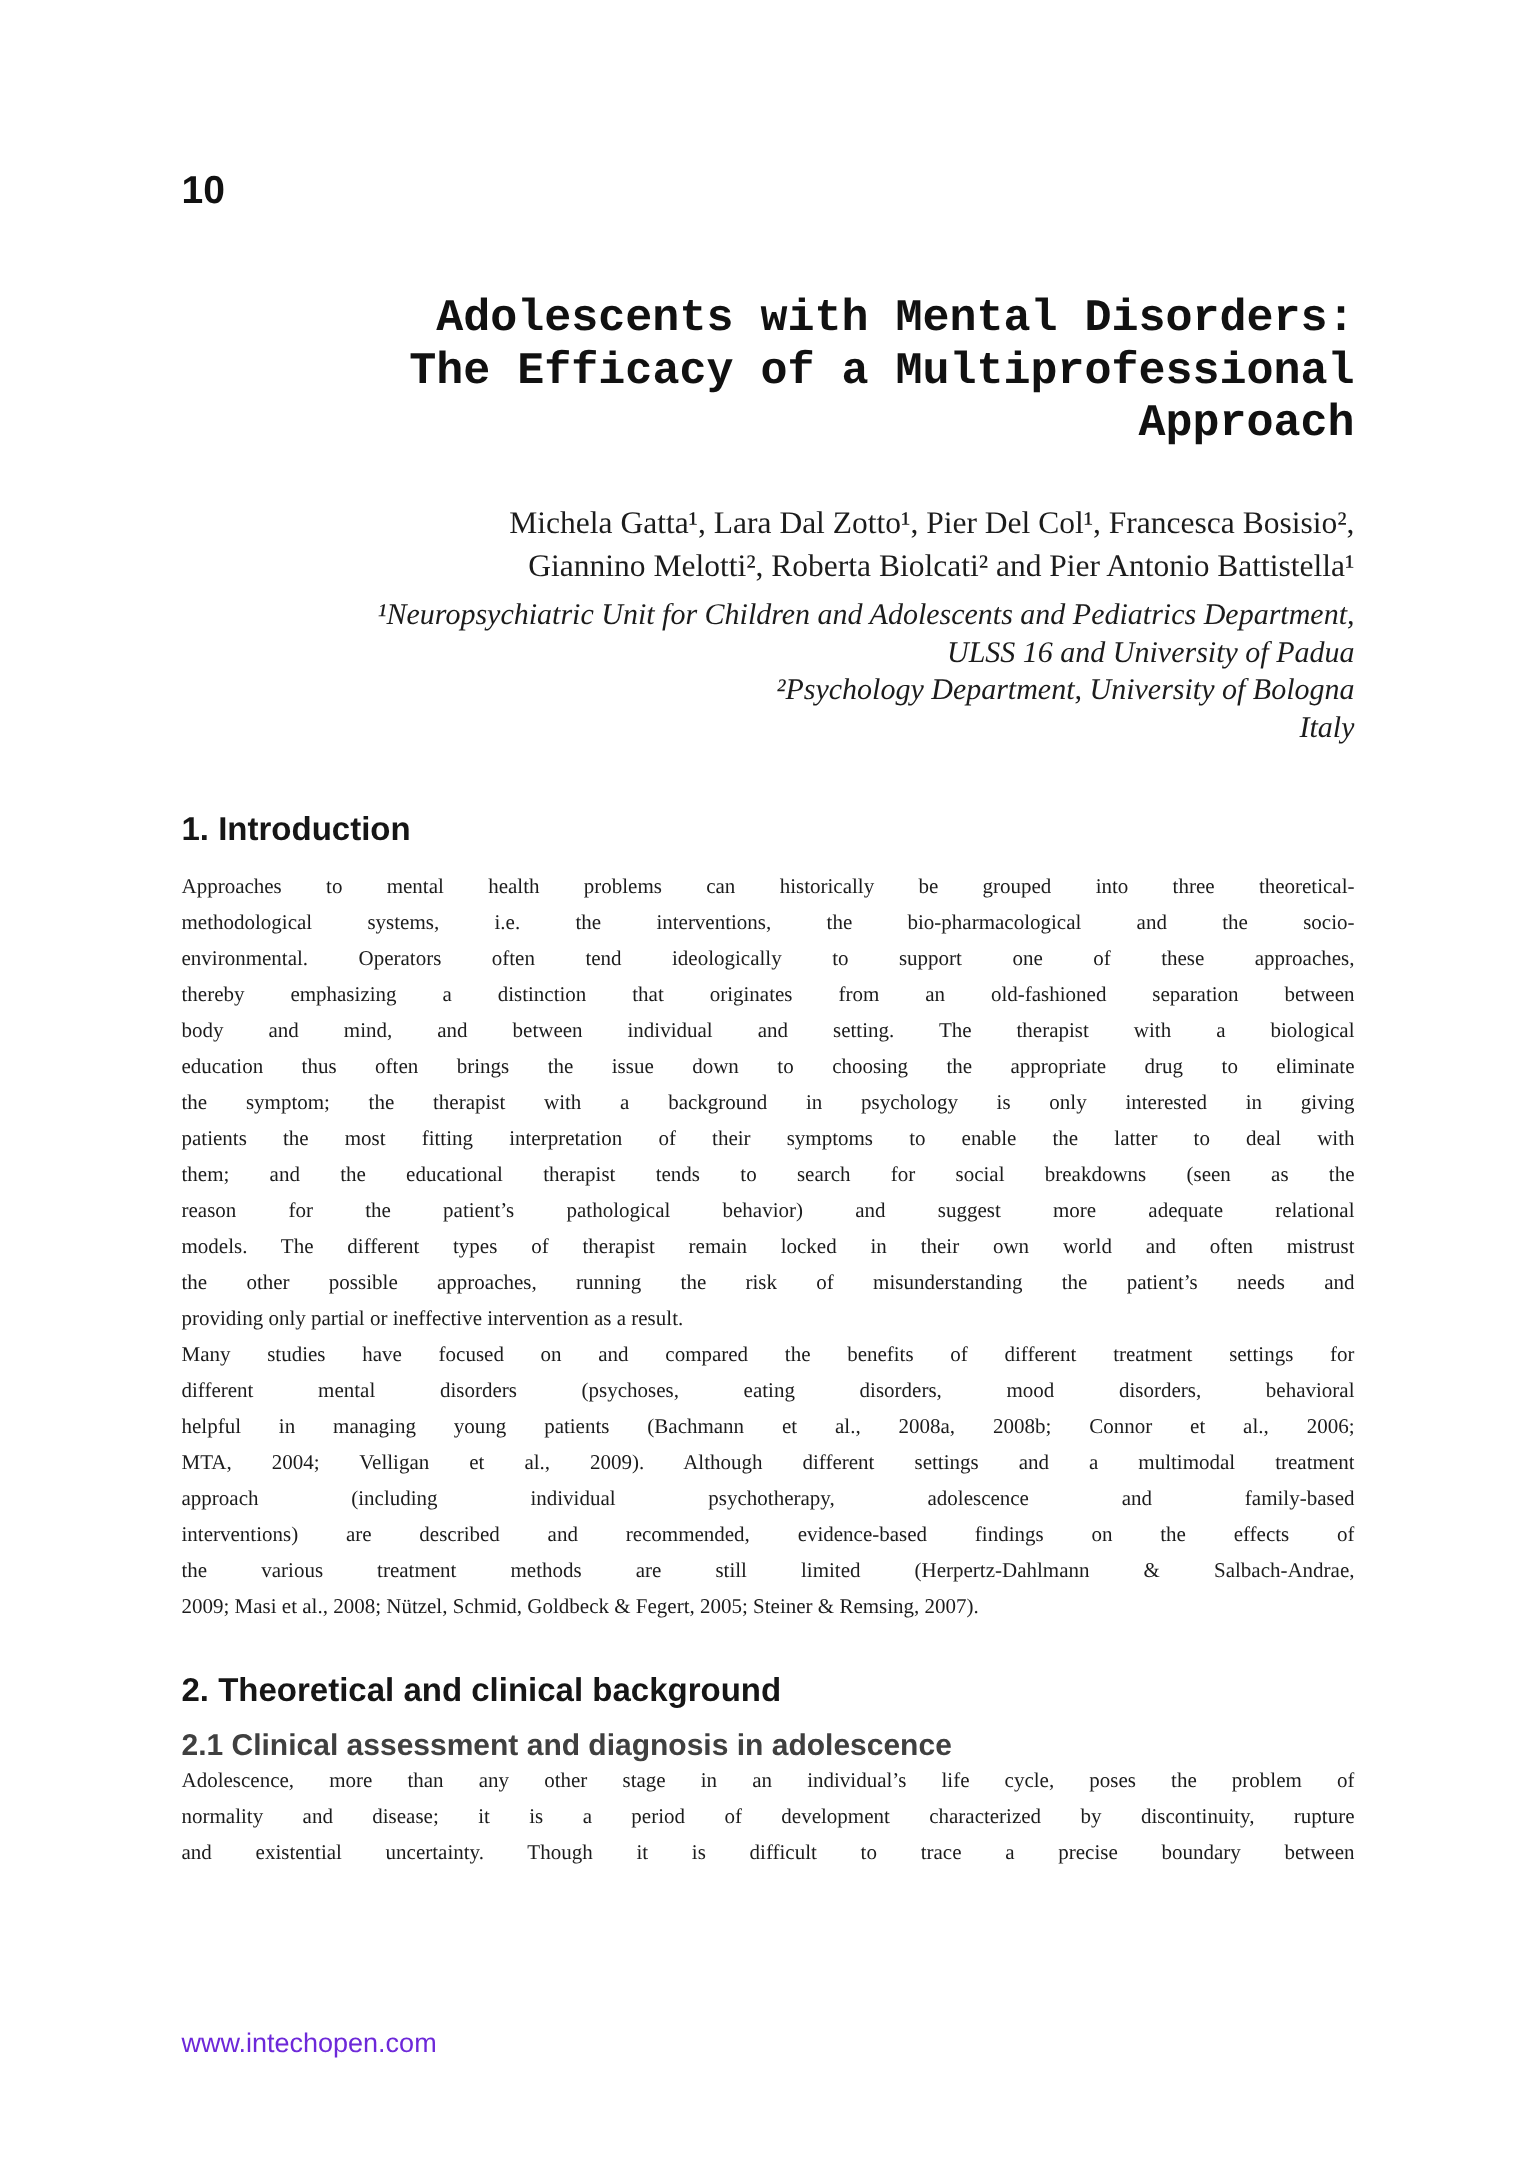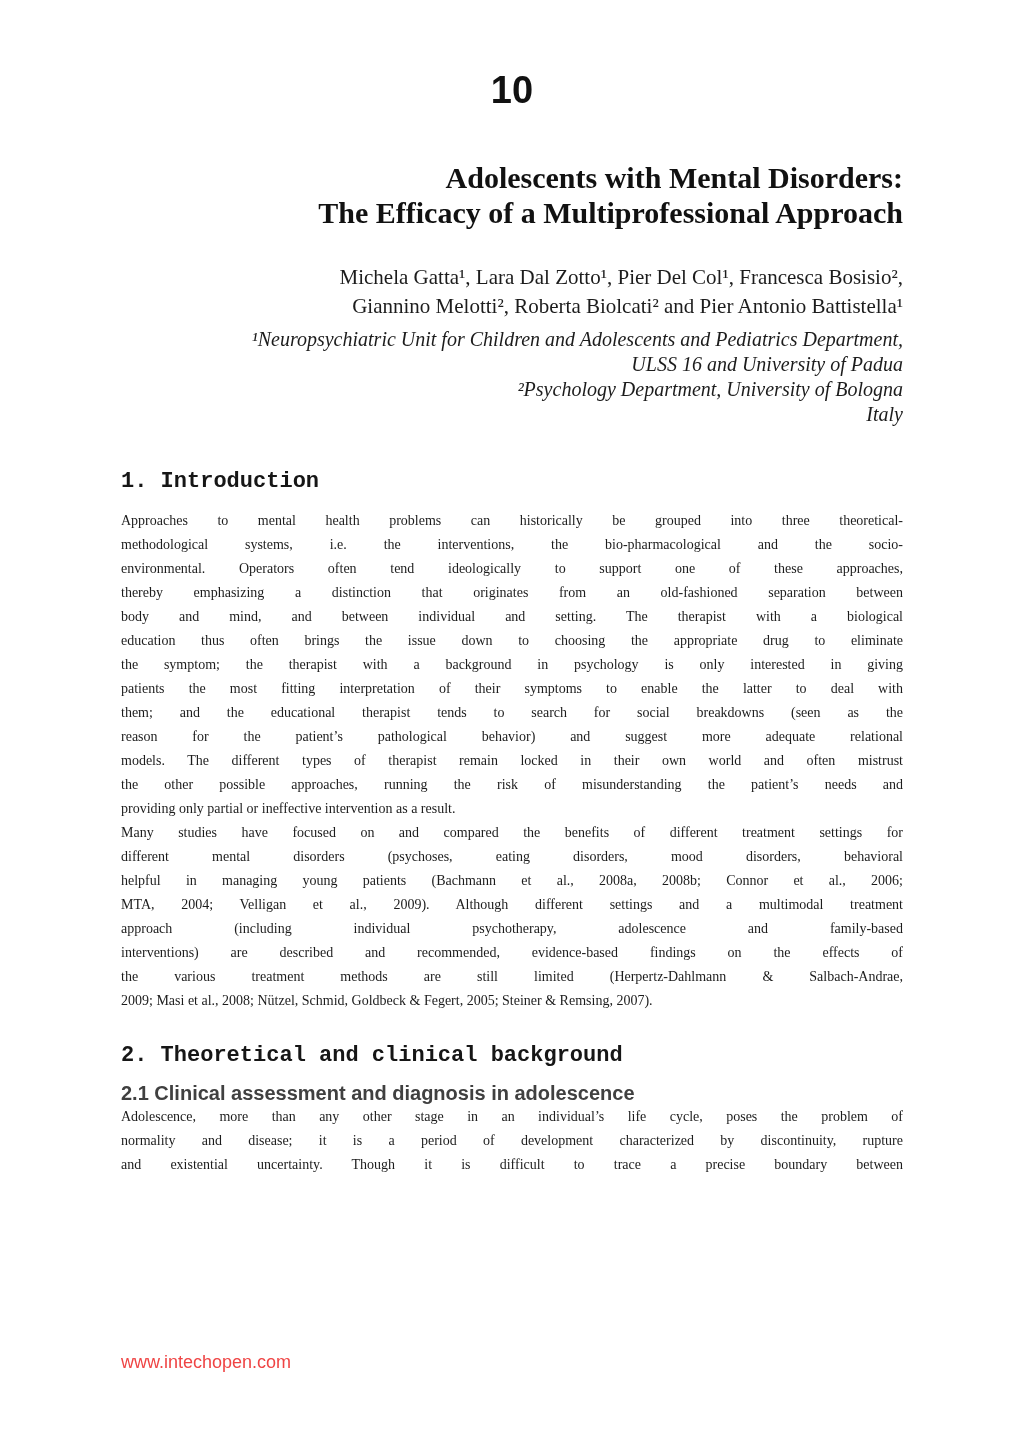--- a/index.html
+++ b/index.html
@@ -12,32 +12,32 @@
     color: #1c1c1c;
     overflow: hidden;
   }
   .content {
     position: absolute;
     left: 121px;
     top: 0;
     width: 782px;
   }
   .chapter-number {
-    margin-top: 72px;
-    text-align: center;
+    margin-top: 108px;
+    text-align: left;
     font-family: "Liberation Sans", "DejaVu Sans", sans-serif;
     font-weight: 700;
-    font-size: 38px;
+    font-size: 26px;
     line-height: 36px;
     color: #111;
   }
   .title {
     margin-top: 52px;
     text-align: right;
-    font-family: Liberation Serif, serif;
+    font-family: Liberation Mono, monospace;
     font-weight: 700;
     font-size: 30px;
     line-height: 35px;
     color: #111;
   }
   .title .title-line { display: block; }
   .authors {
     margin-top: 33px;
     text-align: right;
     font-size: 21px;
@@ -51,21 +51,21 @@
   }
   .affiliations .line {
     text-align: right;
     text-align-last: right;
     height: 25px;
     line-height: 25px;
     overflow: hidden;
   }
   .section-heading {
     margin-top: 42px;
-    font-family: Liberation Mono, monospace;
+    font-family: Liberation Sans, sans-serif;
     font-weight: 700;
     font-size: 22px;
     line-height: 26px;
     color: #161616;
   }
   .section-heading.second { margin-top: 30px; }
   .subsection-heading {
     margin-top: 12px;
     font-family: "Liberation Sans", "DejaVu Sans", sans-serif;
     font-weight: 700;
@@ -88,21 +88,21 @@
   }
   .para .line.no-stretch {
     text-align-last: left;
   }
   .footer {
     position: absolute;
     left: 121px;
     top: 1352px;
     font-family: "Liberation Sans", "DejaVu Sans", sans-serif;
     font-size: 18px;
-    color: #ef4444;
+    color: #6d28d9;
   }
 </style>
 </head>
 <body>
 
 <div class="content">
 
   <div class="chapter-number">10</div>
 
   <h1 class="title">

